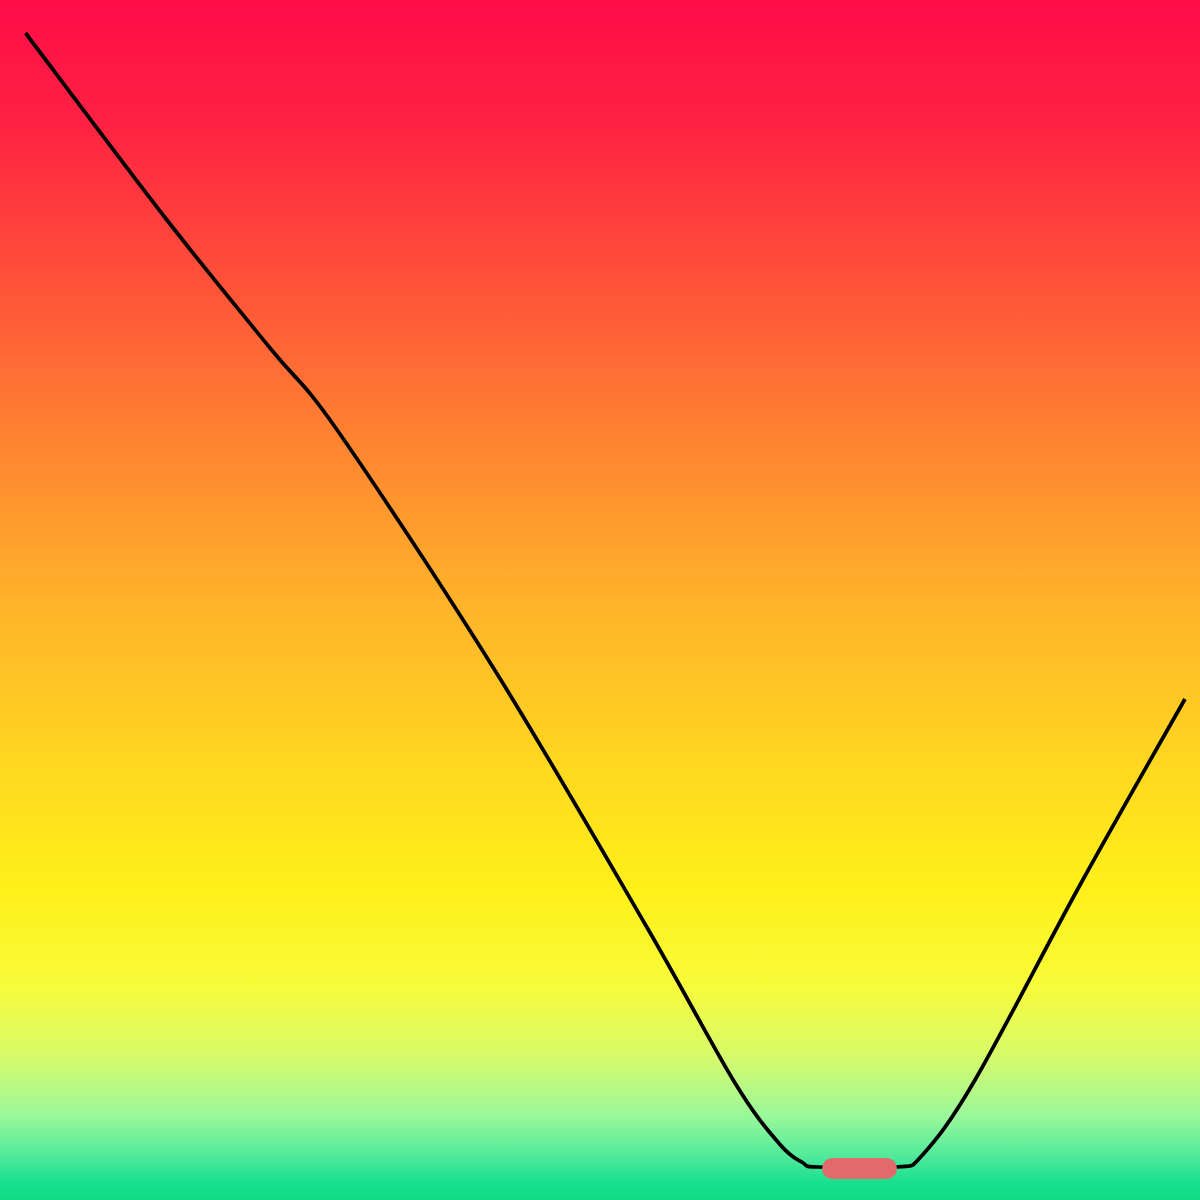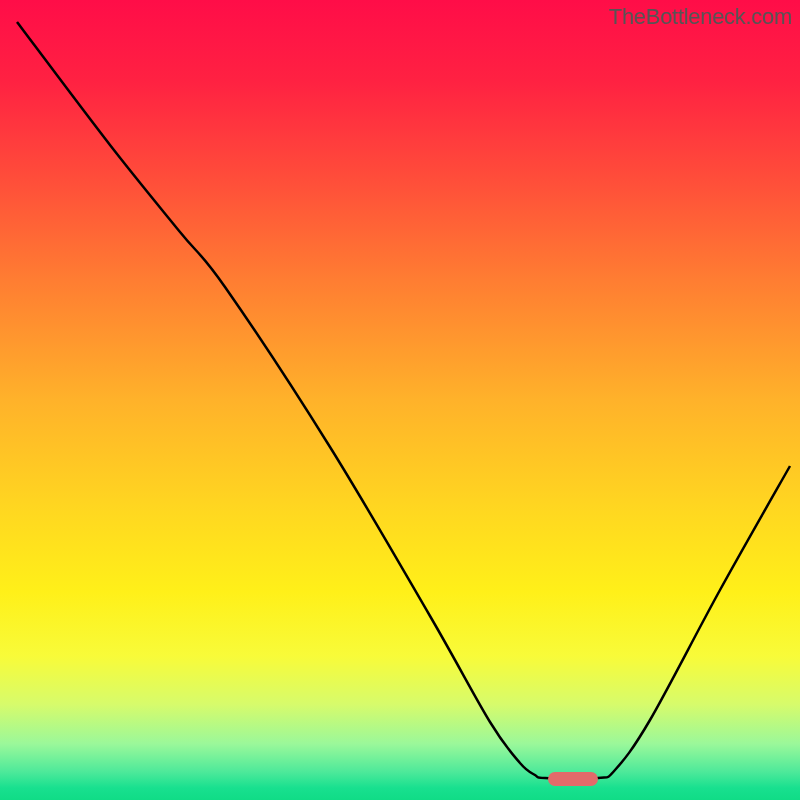--- a/index.html
+++ b/index.html
@@ -54,14 +54,13 @@
         </linearGradient>
     </defs>
 
     <rect x="0" y="0" width="800" height="800" fill="url(#bg-grad)"></rect>
 
     <path id="curve-path" fill="none" stroke-width="2.5" d="M 17 22 C 32.5 42.5, 82.8 110.0, 110 145 C 137.2 180.0, 160.8 208.3, 180 232 C 199.2 255.7, 200.0 251.2, 225 287 C 250.0 322.8, 295.8 392.2, 330 447 C 364.2 501.8, 403.3 570.2, 430 616 C 456.7 661.8, 475.0 697.5, 490 722 C 505.0 746.5, 512.5 754.2, 520 763 C 527.5 771.8, 530.8 772.5, 535 775 C 539.2 777.5, 534.5 777.5, 545 778 C 555.5 778.5, 586.3 779.3, 598 778 C 609.7 776.7, 606.3 779.7, 615 770 C 623.7 760.3, 632.5 750.0, 650 720 C 667.5 690.0, 696.7 632.3, 720 590 C 743.3 547.7, 778.3 486.7, 790 466" stroke="#000000"></path>
 
     <rect id="marker-rect" x="548" y="772" width="50" height="14" rx="7" fill="#e36a6a"></rect>
   </svg>
 
-  <div class="watermark">TheBottleneck.com</div>
 </div>
 
 </body></html>

